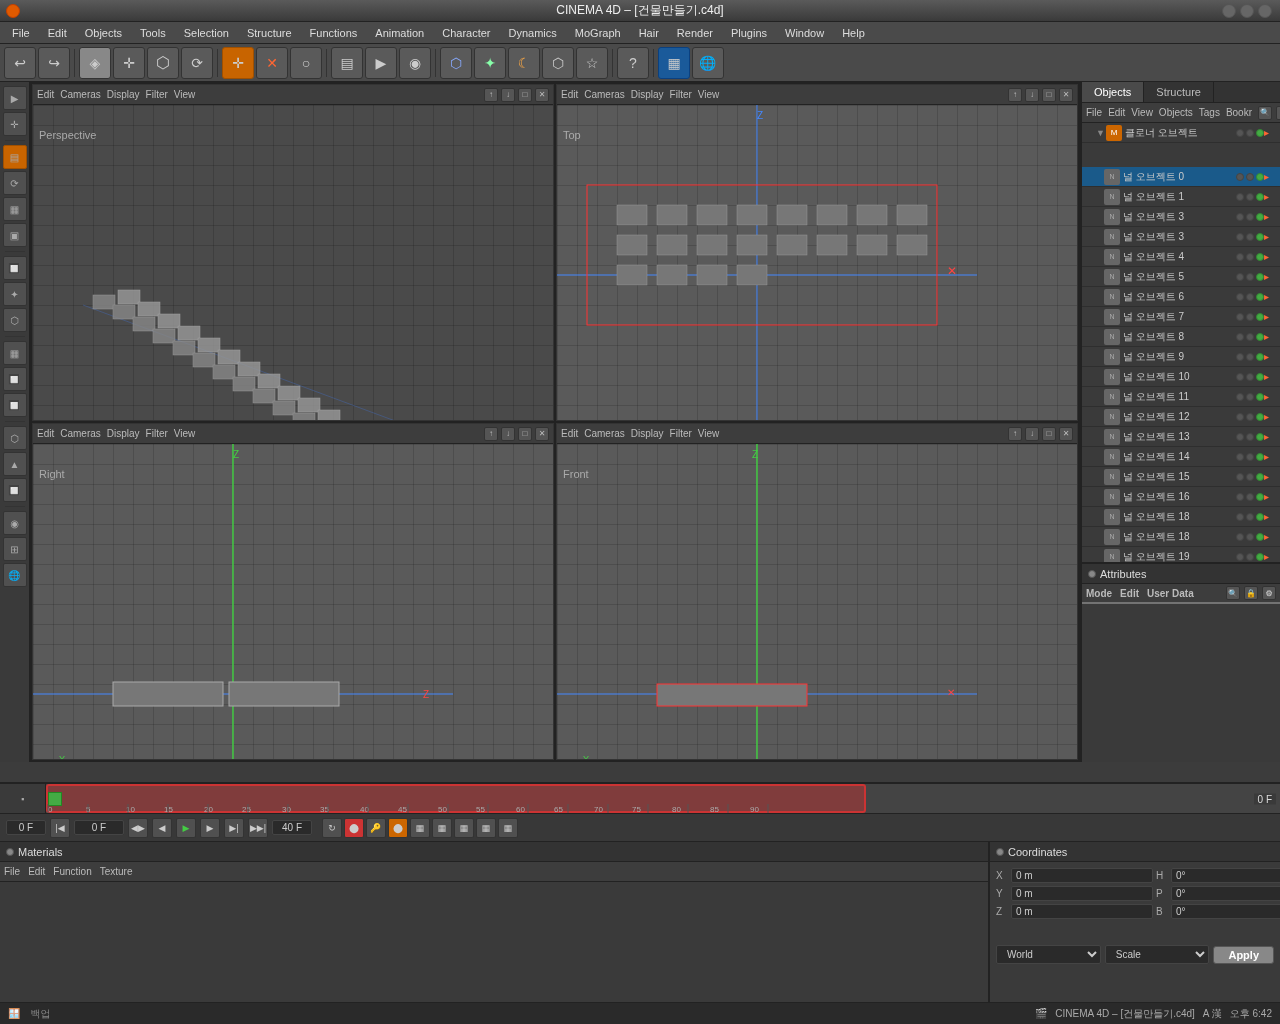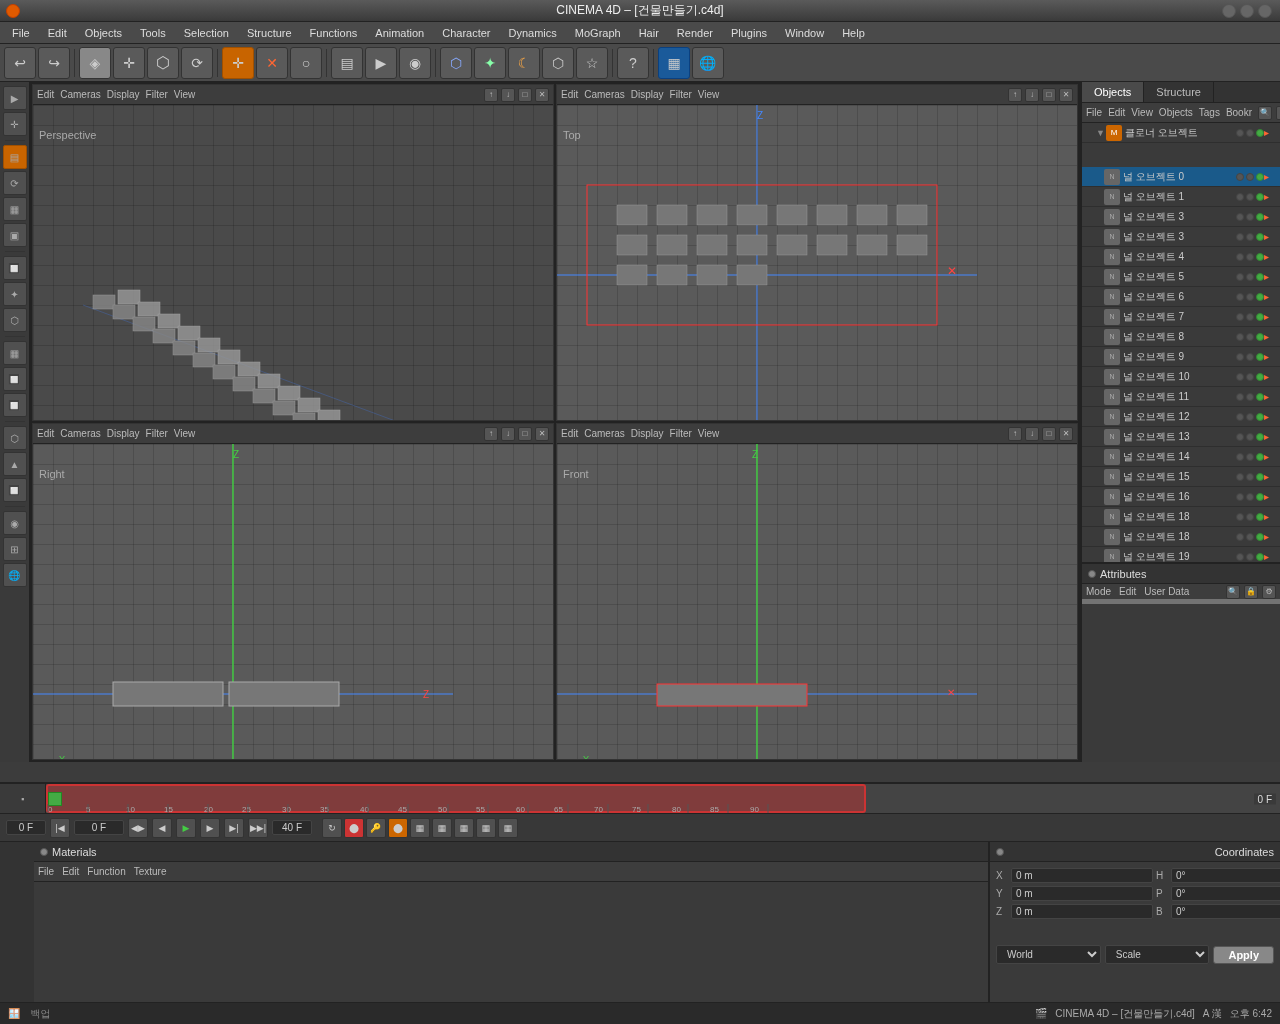--- a/index.html
+++ b/index.html
@@ -316,21 +316,22 @@
       padding: 0 6px;
       border-bottom: 1px solid #222;
     }
     #attr-menu-bar {
       height: 20px;
       background: #3d3d3d;
       display: flex;
       align-items: center;
       padding: 0 4px;
       gap: 8px;
-      border-bottom: 5px solid #737373;
+      border-bottom: 2px solid #737373;
+      font-weight: bold;
     }
 
     
     #bottom-area {
       height: 220px;
       display: flex;
       flex-direction: column;
       background: #333;
     }
 
@@ -442,21 +443,20 @@
       display: flex;
       flex-direction: column;
     }
     #coords-header {
       height: 20px;
       background: #333;
       display: flex;
       align-items: center;
       padding: 0 6px;
       border-bottom: 1px solid #222;
-      justify-content: space-between;
     }
     #coords-content {
       padding: 6px;
       display: grid;
       grid-template-columns: 1fr 1fr;
       gap: 3px;
     }
     .coord-row {
       display: flex;
       align-items: center;
@@ -1228,21 +1228,21 @@
       <div class="transport-btn">🔑</div>
       <div class="transport-btn" style="background:#cc6600;">⬤</div>
       <div class="transport-btn">▦</div>
       <div class="transport-btn">▦</div>
       <div class="transport-btn">▦</div>
       <div class="transport-btn">▦</div>
       <div class="transport-btn">▦</div>
     </div>
   </div>
 
-  <div id="lower-panels" style="display:flex; flex:1;padding-left:34px;">
+  <div id="lower-panels" style="display:flex; flex:1;">
 
     <div id="materials-panel">
       <div id="mat-header">
         <span class="panel-dot gray"></span>
         <span style="margin-left:4px;">Materials</span>
       </div>
       <div id="mat-menu-bar">
         <span class="pane-menu">File</span>
         <span class="pane-menu">Edit</span>
         <span class="pane-menu">Function</span>

